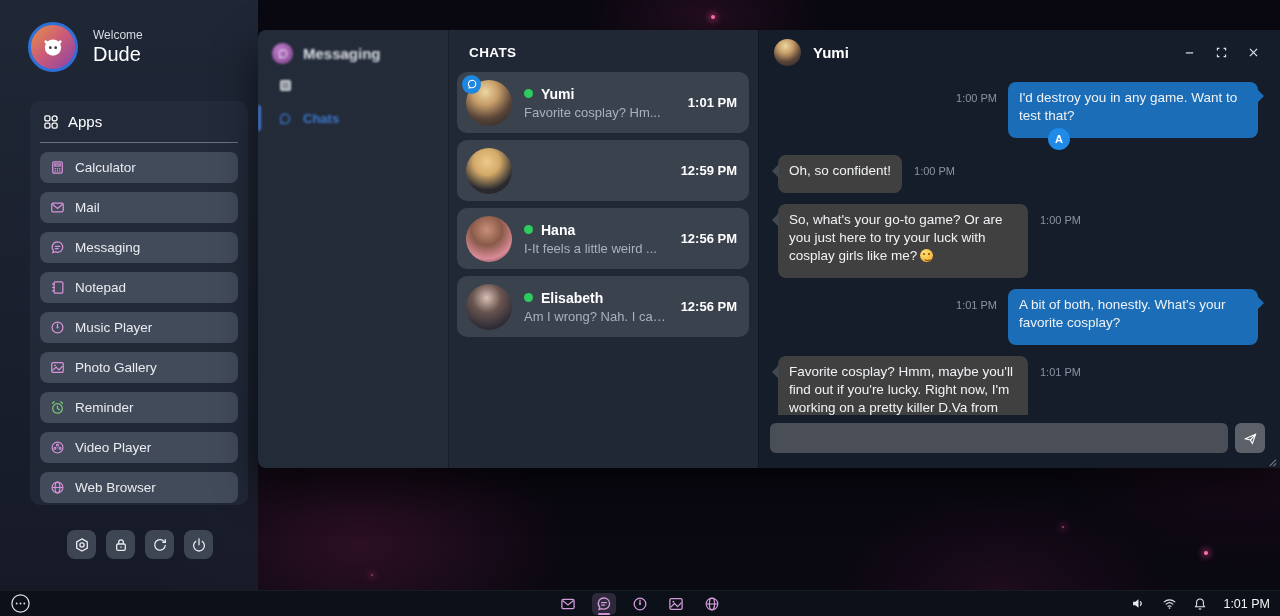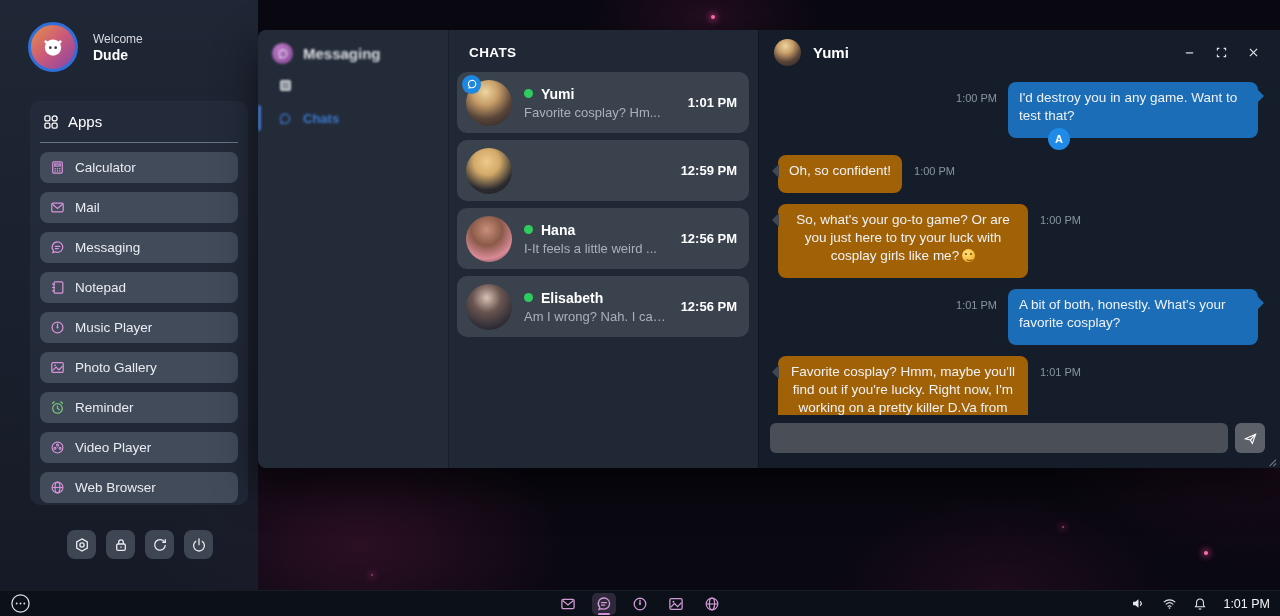--- a/index.html
+++ b/index.html
@@ -17,21 +17,21 @@
   .star { position:absolute; border-radius:50%; background:#ff6fae; box-shadow:0 0 6px 2px rgba(255,80,160,.5); }
 
   
   .launcher { position:absolute; left:0; top:0; width:258px; height:590px;
     background:linear-gradient(180deg, rgba(33,41,56,.92), rgba(25,31,44,.78)); }
   .profile { position:absolute; left:28px; top:22px; display:flex; gap:15px; align-items:center; }
   .avatar-ring { width:50px; height:50px; border-radius:50%; border:3px solid #2f6fd8;
     background:linear-gradient(135deg,#e0894d 8%,#cc5a78 48%,#94489e 90%);
     display:flex; align-items:center; justify-content:center; }
   .welcome { font-size:12px; color:#d7dbe2; }
-  .uname { font-size:14px; font-weight:bold; color:#fff; margin-top:1px; }
+  .uname { font-size:20px; font-weight:normal; color:#fff; margin-top:1px; }
 
   .apps-panel { position:absolute; left:30px; top:101px; width:218px; height:404px;
     background:rgba(46,56,72,.42); border-radius:10px; padding:9px 10px 6px; }
   .apps-head { display:flex; align-items:center; gap:9px; color:#fff; font-size:15px;
     padding:3px 3px 12px; border-bottom:1px solid rgba(165,175,190,.55); }
   .app-list { margin-top:9px; }
   .app-item { display:flex; align-items:center; gap:10px; width:100%; height:31px; margin-bottom:9px;
     background:#424b5a; border:0; border-radius:8px; color:#e9ecf1; font-size:13.5px;
     padding:0 10px; font-family:inherit; cursor:pointer; text-align:left; }
   .app-ico { color:#d893dc; display:flex; align-items:center; }
@@ -108,21 +108,21 @@
   .msg-row.sent { justify-content:flex-end; }
   .msg-row.mb-lg { margin-bottom:17px; }
   .m-time { color:#8a93a1; font-size:11px; margin-top:10px; flex-shrink:0; }
   .sent .m-time { margin-right:11px; }
   .received .m-time { margin-left:12px; }
   .bubble { position:relative; max-width:250px; padding:7px 11px 13px; border-radius:8px;
     font-size:13.5px; line-height:1.33; color:#f0f2f5; }
   .bubble.blue { background:#1a6db6; }
   .bubble.blue::after { content:""; position:absolute; right:-6px; top:7px; border:7px solid transparent;
     border-left-color:#1a6db6; border-right:0; }
-  .bubble.gray { background:#a16207;text-align:center; }
+  .bubble.gray { background:#404040; }
   .bubble.gray::before { content:""; position:absolute; left:-6px; top:9px; border:7px solid transparent;
     border-right-color:#42484f; border-left:0; }
   .badge-a { position:absolute; left:40px; bottom:-12px; width:22px; height:22px; border-radius:50%;
     background:#1f8ae8; color:#fff; font-size:11px; font-weight:bold; display:flex;
     align-items:center; justify-content:center; }
 
   .composer { display:flex; gap:7px; padding:8px 15px 15px 12px; align-items:center; }
   .msg-input { flex:1; height:30px; background:#4a4f57; border:0; border-radius:6px; color:#eef0f3;
     padding:0 10px; font-family:inherit; font-size:13px; outline:none; }
   .send-btn { width:30px; height:30px; background:#5c6169; border:0; border-radius:6px; color:#fff;

